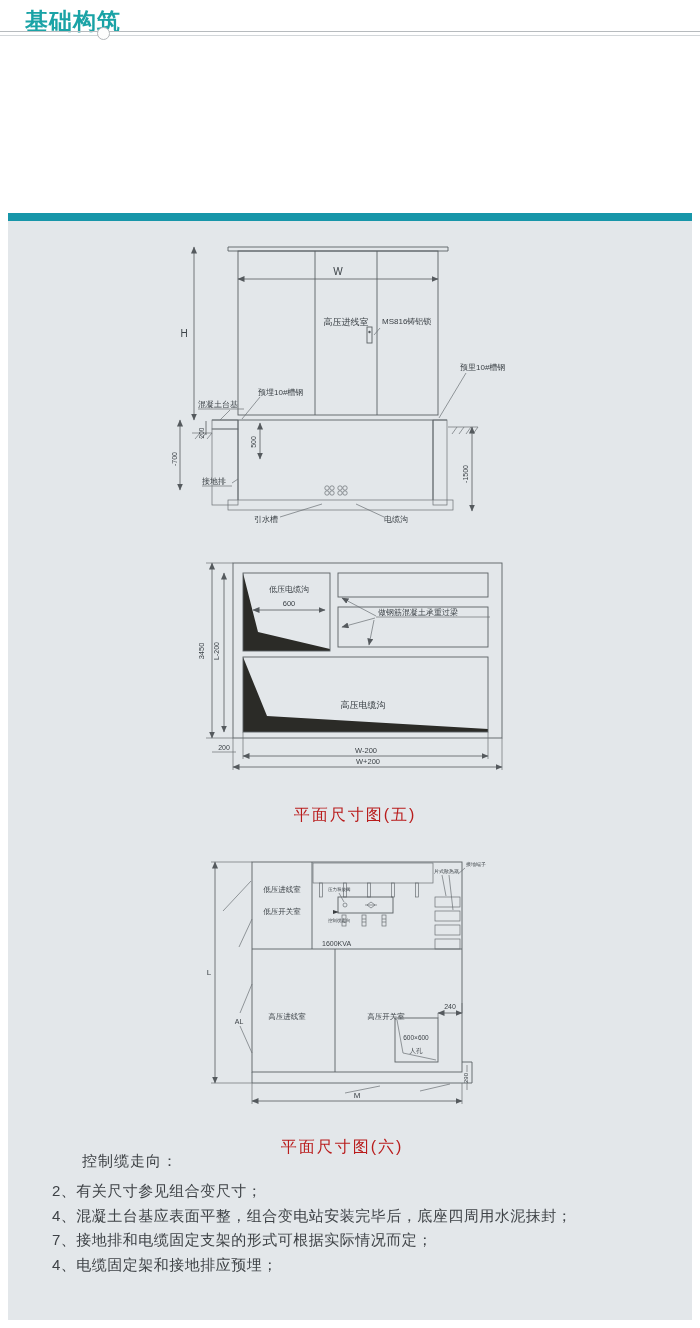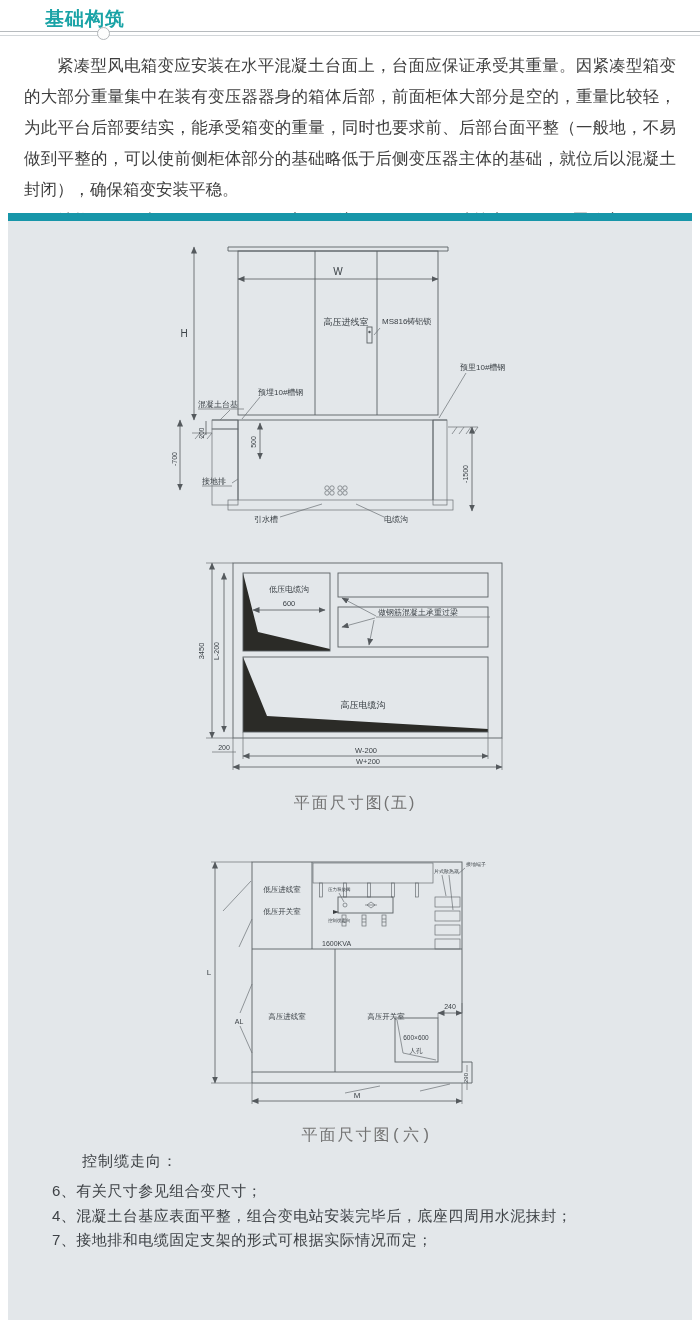--- a/index.html
+++ b/index.html
@@ -1,54 +1,50 @@
 <!DOCTYPE html>
 <html><head>
 <meta charset="utf-8">
 <style>
   html,body{margin:0;padding:0;background:#fff;}
   .page{position:relative;width:700px;height:1328px;background:#fff;overflow:hidden;
         font-family:"Liberation Sans",sans-serif;color:#3d3d3d;}
-  .title{position:absolute;left:25px;top:6px;font-size:19px;font-weight:bold;letter-spacing:1px;margin-left:20px;}
+  .title{position:absolute;left:25px;top:6px;font-size:23px;font-weight:bold;letter-spacing:1px;}
   .rule{position:absolute;left:0;top:31px;width:700px;height:3px;
         border-top:1px solid #b7bbbe;border-bottom:1px solid #d2d6d9;}
   .knob{position:absolute;left:97px;top:-5px;width:11px;height:11px;border-radius:50%;
         background:#fdfdfd;border:1.5px solid #b3b7ba;}
   .bodytext{position:absolute;left:24px;top:50px;width:652px;font-size:16.5px;line-height:31px;
         text-align:justify;color:#3e3e3e;}
   .bodytext p{margin:0;text-indent:2em;}
   .panel{position:absolute;left:8px;top:213px;width:684px;height:1107px;background:#e3e7ea;}
   .panel-bar{position:absolute;left:0;top:0;width:684px;height:8px;}
   .fig{position:absolute;}
-  .caption{position:absolute;font-size:16px;color:#737373;letter-spacing:2px;text-align:center;}
+  .caption{position:absolute;font-size:16px;color:#b91c1c;letter-spacing:2px;text-align:center;margin-top:12px;}
   .cap5{left:182px;top:580px;width:330px;}
-  .cap6{left:204px;top:912px;width:310px;font-family:Liberation Mono, monospace;}
+  .cap6{left:179px;top:912px;width:310px;}
   .tech{position:absolute;left:0;top:939px;width:684px;font-size:15px;color:#3e4246;}
   .tech-h{margin:0 0 8px 74px;letter-spacing:1px;}
   .tech-item{margin:0 0 0 44px;line-height:24.6px;letter-spacing:0.5px;}
   svg text{fill:#3c4247;font-family:"Liberation Sans",sans-serif;}
   svg .ln{stroke:#5a6064;stroke-width:0.9;fill:none;}
   svg .tn{stroke:#6a7074;stroke-width:0.7;fill:none;}
   svg .dim{stroke:#555a5e;stroke-width:0.8;fill:none;}
   svg .dk{fill:#2b2b27;stroke:none;}
 </style>
 </head>
 <body>
 
 <div class="page">
 
   <div class="title" id="t-title" style="color: rgb(26, 163, 166);">基础构筑</div>
   <div class="rule">
     <span class="knob"></span>
   </div>
 
-  <div class="bodytext">
-    <p>紧凑型风电箱变应安装在水平混凝土台面上，台面应保证承受其重量。因紧凑型箱变的大部分重量集中在装有变压器器身的箱体后部，前面柜体大部分是空的，重量比较轻，为此平台后部要结实，能承受箱变的重量，同时也要求前、后部台面平整（一般地，不易做到平整的，可以使前侧柜体部分的基础略低于后侧变压器主体的基础，就位后以混凝土封闭），确保箱变安装平稳。</p>
-    <p>结构平面尺寸见图（五）、图（六）。注：L、W、H尺寸按实际工程配置确定。</p>
-  </div>
 
   <div class="panel" style="background: rgb(227, 231, 234);">
     <div class="panel-bar" id="p-bar" style="background: rgb(23, 150, 169);"></div>
 
     <svg class="fig" style="left:162px;top:24px" width="340" height="300" viewBox="0 0 340 300">
       <defs>
         <marker id="ar1" markerWidth="9" markerHeight="8" refX="6.5" refY="3" orient="auto-start-reverse" markerUnits="userSpaceOnUse">
           <path d="M0,0L7,3L0,6Z" fill="#555a5e"></path>
         </marker>
         <pattern id="pbrick" width="12" height="8" patternUnits="userSpaceOnUse">
@@ -253,18 +249,19 @@
       <text x="273" y="225" font-size="6" text-anchor="middle" transform="rotate(-90 273 225)">290</text>
       <text x="14" y="122" font-size="8" text-anchor="middle">L</text>
       <text x="44" y="171" font-size="7" text-anchor="middle">AL</text>
       <text x="162" y="245" font-size="8" text-anchor="middle">M</text>
     </svg>
 
     <div class="caption cap6">平面尺寸图(六)</div>
 
     <div class="tech">
       <div class="tech-h">控制缆走向：</div>
-      <div class="tech-item">6、有关尺寸参见组合变尺寸；</div>
+      <div class="tech-item">2、有关尺寸参见组合变尺寸；</div>
       <div class="tech-item">4、混凝土台基应表面平整，组合变电站安装完毕后，底座四周用水泥抹封；</div>
       <div class="tech-item">7、接地排和电缆固定支架的形式可根据实际情况而定；</div>
+      <div class="tech-item">4、电缆固定架和接地排应预埋；</div>
     </div>
   </div>
 </div>
 
 </body></html>

